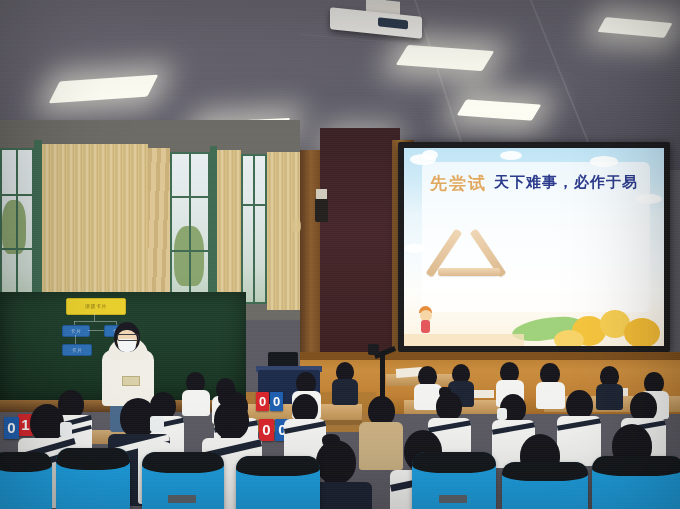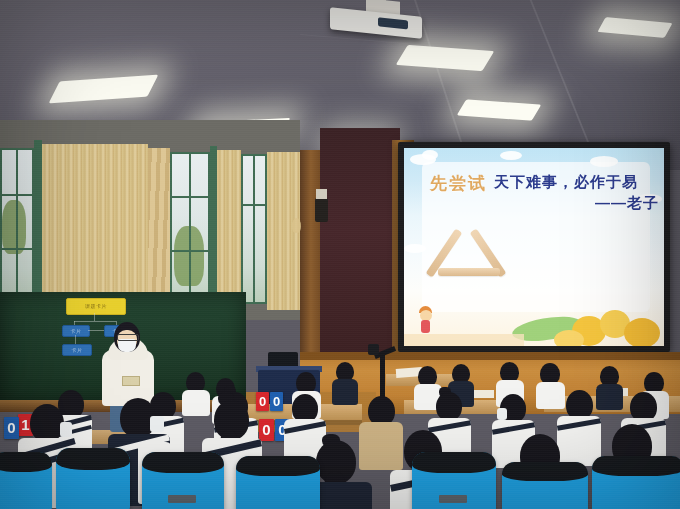--- a/index.html
+++ b/index.html
@@ -217,21 +217,20 @@
       <div class="cloud" style="left:18px;top:2px;width:16px;height:10px;"></div>
       <div class="cloud" style="left:96px;top:3px;width:22px;height:9px;"></div>
       <div class="cloud" style="left:186px;top:8px;width:28px;height:11px;"></div>
       <div class="cloud" style="left:232px;top:46px;width:26px;height:10px;"></div>
       <div class="cloud" style="left:0px;top:96px;width:22px;height:9px;"></div>
 
       <div class="slide-card"></div>
 
       <div id="slideTitle">先尝试</div>
       <div id="slideQuote">天下难事，必作于易</div>
-      <div id="slideAttr">——老子</div>
 
       <div id="tri">
         <div id="stickL" class="stick"></div>
         <div id="stickR" class="stick"></div>
         <div id="stickB" class="stick"></div>
       </div>
 
       <div class="leaf" style="left:108px;top:170px;width:70px;height:22px;transform:rotate(-6deg);"></div>
       <div class="fruit" style="left:168px;top:168px;width:34px;height:30px;background:#f6c council;background:#f5c53c;"></div>
       <div class="fruit" style="left:196px;top:162px;width:30px;height:28px;background:#f7ce52;"></div>

